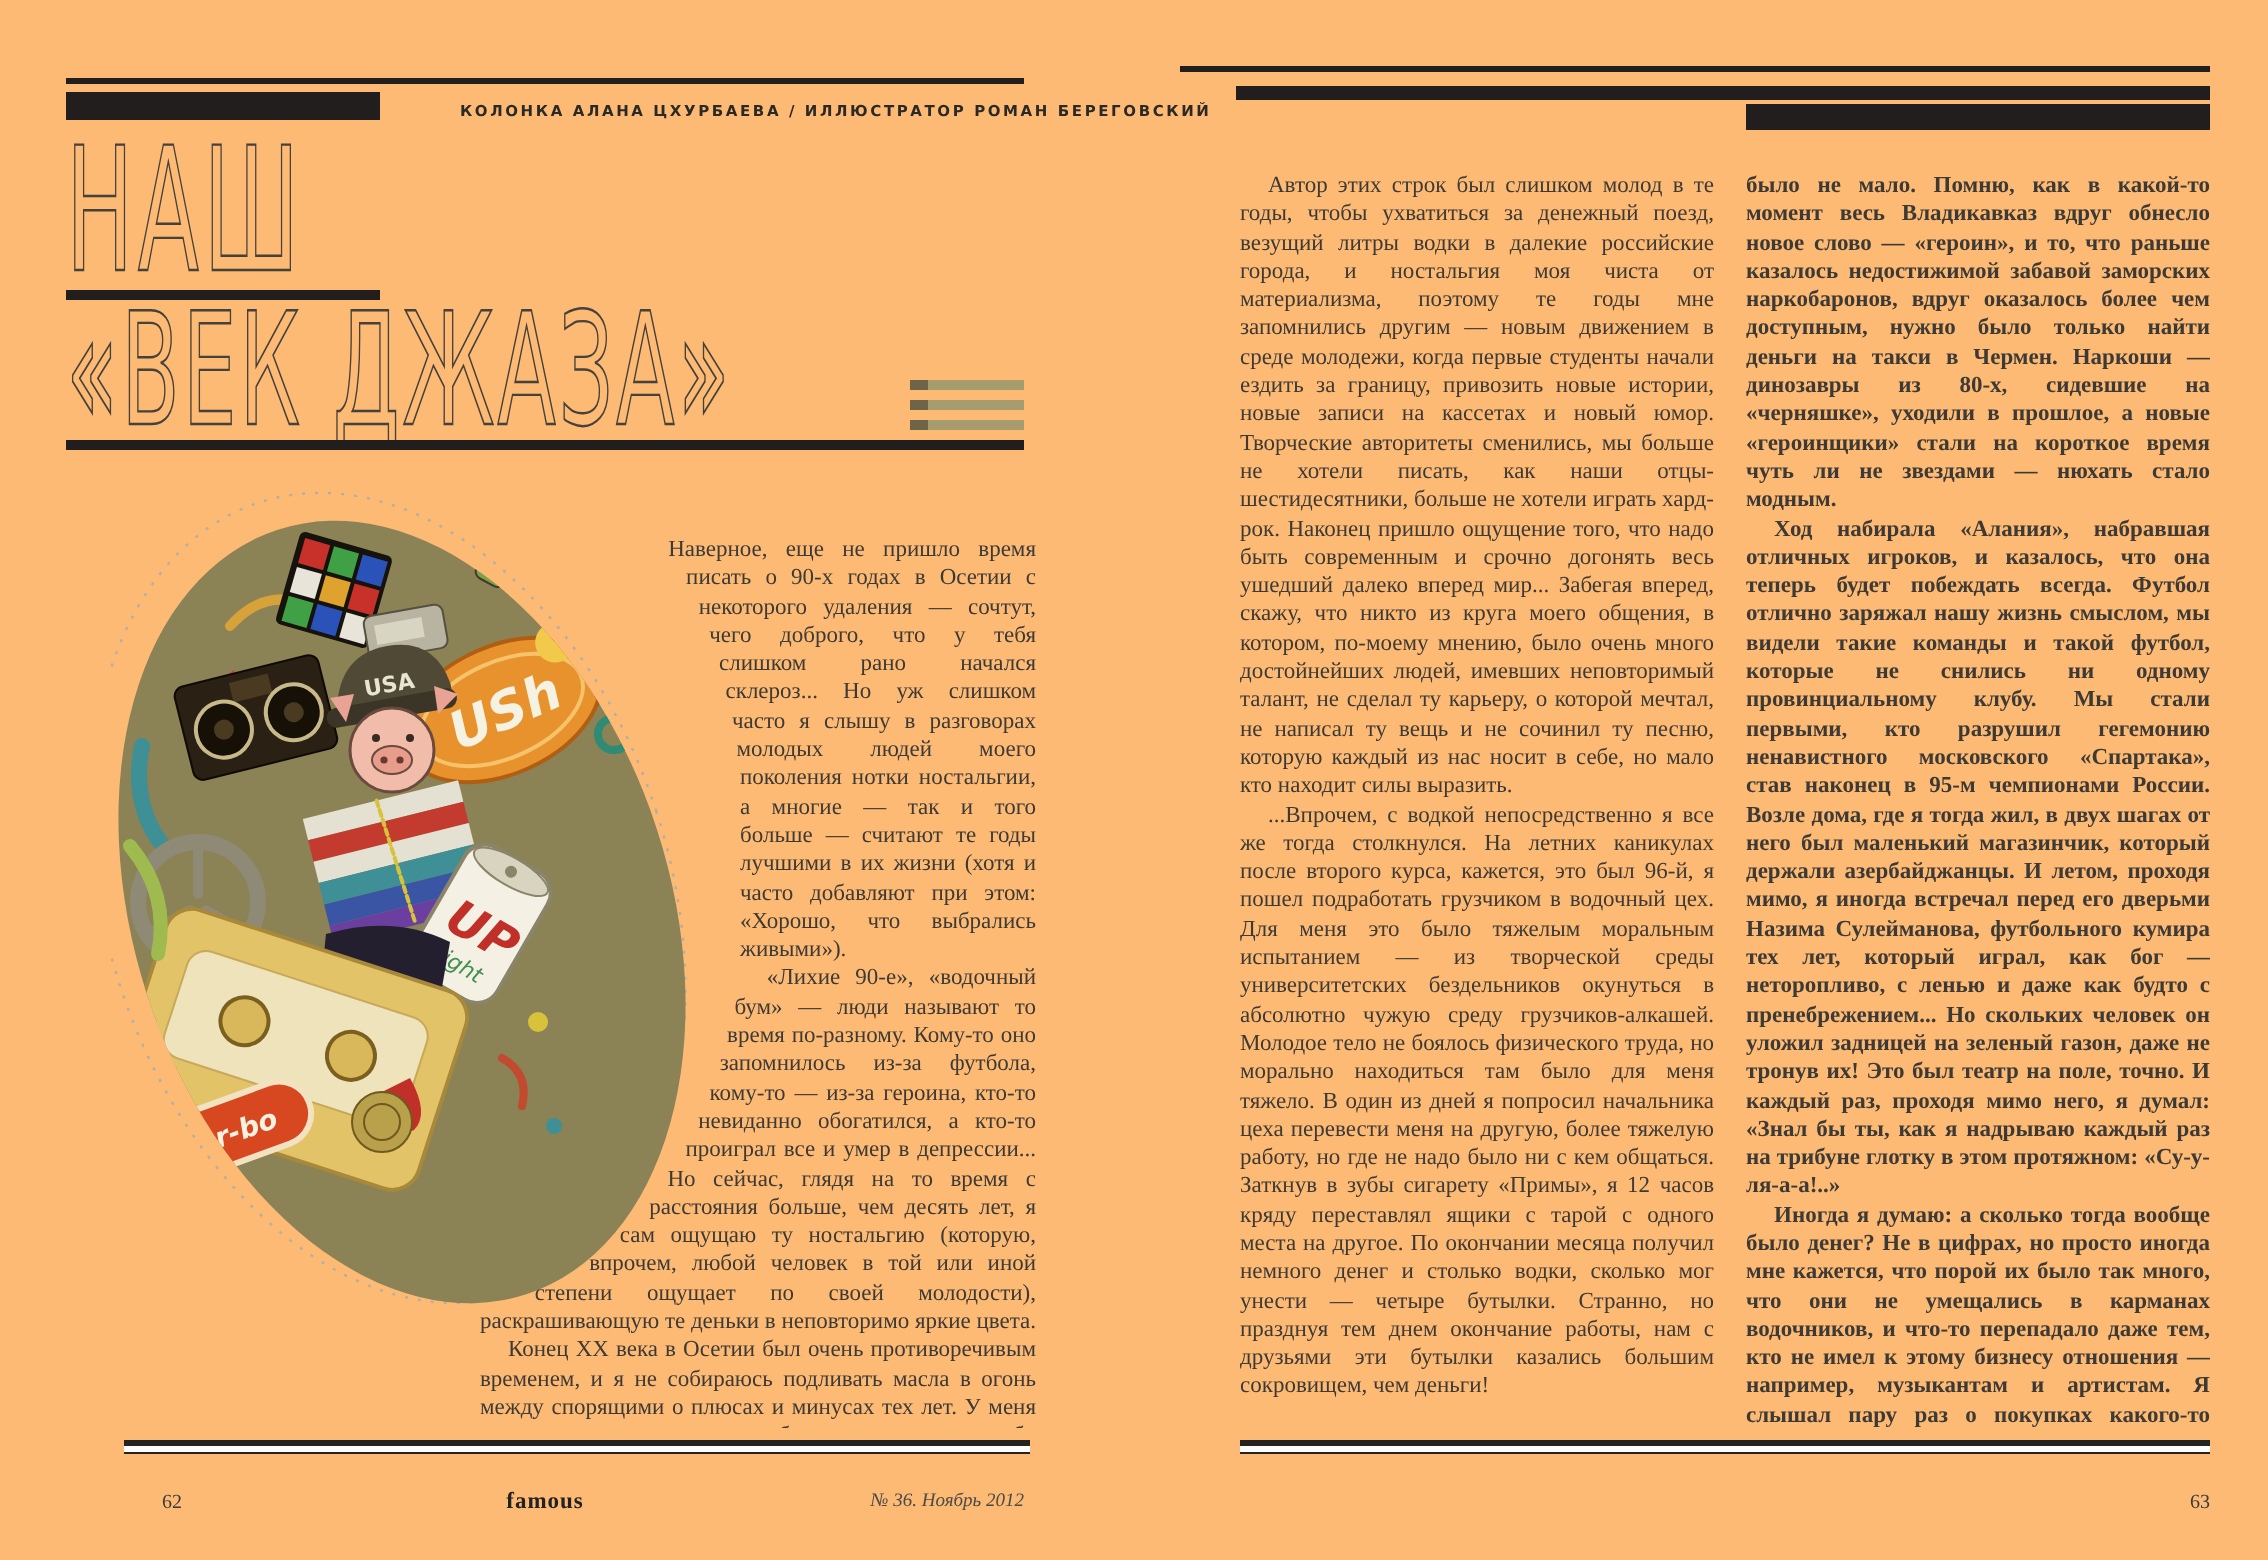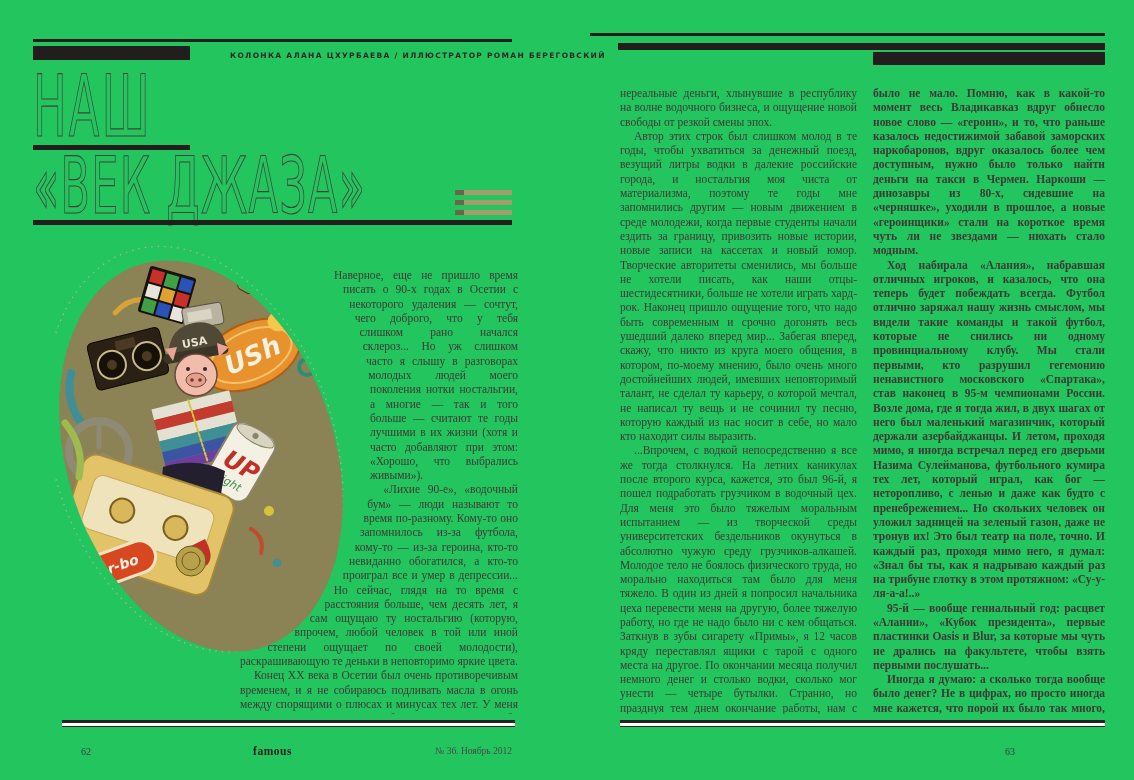--- a/index.html
+++ b/index.html
@@ -1,16 +1,16 @@
 <!DOCTYPE html>
 <html lang="ru"><head>
 <meta charset="utf-8">
 <style>
   html,body{margin:0;padding:0;background:#ffffff;}
-  .spread{position:relative;width:1134px;height:780px;background:#22c55e;overflow:hidden;
+  .spread{position:relative;width:1134px;height:780px;background:#fdba74;overflow:hidden;
           font-family:"Liberation Serif",serif;color:#3d3a36;}
   .abs{position:absolute;}
   .rule{background:#211e1d;}
   .credit{font-family:"DejaVu Sans",sans-serif;font-weight:bold;font-size:7.5px;
           letter-spacing:1.3px;color:#2b2926;text-align:right;white-space:nowrap;}
   .display{font-family:"DejaVu Sans",sans-serif;color:transparent;
            -webkit-text-stroke:1.2px #45413b;white-space:nowrap;transform-origin:0 0;}
   .t1{font-size:86px;line-height:80px;transform:scaleX(0.52);letter-spacing:0.05em;}
   .t2{font-size:78px;line-height:72px;transform:scaleX(0.55);letter-spacing:0.03em;}
   .goldline{height:4.5px;background:linear-gradient(90deg,#6e6447 0 9px,#a79c6d 9px);}
@@ -18,21 +18,21 @@
            hyphens:auto;-webkit-hyphens:auto;}
   .bodycol p{margin:0;text-indent:14px;}
   .bodycol p.noind{text-indent:0;}
   .oval-float{float:left;width:130px;height:380px;
       shape-outside:polygon(0px 0px,78px 0px,100px 35px,113px 70px,121px 105px,126px 145px,
       127px 185px,122px 225px,113px 260px,99px 295px,80px 325px,52px 352px,14px 372px,0px 378px);
       shape-margin:6px;}
   .dblrule{height:3px;border-top:3px solid #262422;border-bottom:1.5px solid #262422;background:#fff;}
   .folio{font-size:10px;color:#3a3a3a;}
   .famous{font-weight:bold;font-size:11.5px;letter-spacing:0.5px;color:#222;}
-  .issue{font-size:9.5px;color:#4a4a48;}
+  .issue{font-style:italic;font-size:9.5px;color:#4a4a48;}
   svg text{font-family:"DejaVu Sans",sans-serif;}
 </style>
 </head>
 <body>
 
 <div class="spread">
 
   <div class="abs rule" style="left:33px;top:39px;width:479px;height:3px;"></div>
   <div class="abs rule" style="left:33px;top:46px;width:157px;height:14px;"></div>
   <div class="abs credit" style="left:230px;top:51px;width:282px;">КОЛОНКА АЛАНА ЦХУРБАЕВА / ИЛЛЮСТРАТОР РОМАН БЕРЕГОВСКИЙ</div>
@@ -164,30 +164,28 @@
 
   <div class="abs folio" style="left:33px;top:746px;margin-left:48px;">62</div>
   <div class="abs famous" style="left:33px;top:745px;width:479px;text-align:center;">famous</div>
   <div class="abs issue" style="left:232px;top:746px;width:280px;text-align:right;">№ 36. Ноябрь 2012</div>
 
   <div class="abs rule" style="left:590px;top:33px;width:515px;height:2.5px;"></div>
   <div class="abs rule" style="left:618px;top:43px;width:487px;height:7px;"></div>
   <div class="abs rule" style="left:873px;top:52px;width:232px;height:13px;"></div>
 
   <div class="abs bodycol" style="left:620px;top:86px;width:237px;height:628px;">
-    <p class="noind">нереальные деньги, хлынувшие в республику на волне водочного бизнеса, и ощущение новой свободы от резкой смены эпох.</p>
     <p>Автор этих строк был слишком молод в те годы, чтобы ухватиться за денежный поезд, везущий литры водки в далекие российские города, и ностальгия моя чиста от материализма, поэтому те годы мне запомнились другим — новым движением в среде молодежи, когда первые студенты начали ездить за границу, привозить новые истории, новые записи на кассетах и новый юмор. Творческие авторитеты сменились, мы больше не хотели писать, как наши отцы-шестидесятники, больше не хотели играть хард-рок. Наконец пришло ощущение того, что надо быть современным и срочно догонять весь ушедший далеко вперед мир... Забегая вперед, скажу, что никто из круга моего общения, в котором, по-моему мнению, было очень много достойнейших людей, имевших неповторимый талант, не сделал ту карьеру, о которой мечтал, не написал ту вещь и не сочинил ту песню, которую каждый из нас носит в себе, но мало кто находит силы выразить.</p>
     <p>...Впрочем, с водкой непосредственно я все же тогда столкнулся. На летних каникулах после второго курса, кажется, это был 96-й, я пошел подработать грузчиком в водочный цех. Для меня это было тяжелым моральным испытанием — из творческой среды университетских бездельников окунуться в абсолютно чужую среду грузчиков-алкашей. Молодое тело не боялось физического труда, но морально находиться там было для меня тяжело. В один из дней я попросил начальника цеха перевести меня на другую, более тяжелую работу, но где не надо было ни с кем общаться. Заткнув в зубы сигарету «Примы», я 12 часов кряду переставлял ящики с тарой с одного места на другое. По окончании месяца получил немного денег и столько водки, сколько мог унести — четыре бутылки. Странно, но празднуя тем днем окончание работы, нам с друзьями эти бутылки казались большим сокровищем, чем деньги!</p>
 
   </div>
 
   <div class="abs bodycol" style="left:873px;top:86px;width:232px;height:628px;font-weight:bold;">
     <p class="noind">было не мало. Помню, как в какой-то момент весь Владикавказ вдруг обнесло новое слово — «героин», и то, что раньше казалось недостижимой забавой заморских наркобаронов, вдруг оказалось более чем доступным, нужно было только найти деньги на такси в Чермен. Наркоши — динозавры из 80-х, сидевшие на «черняшке», уходили в прошлое, а новые «героинщики» стали на короткое время чуть ли не звездами — нюхать стало модным.</p>
     <p>Ход набирала «Алания», набравшая отличных игроков, и казалось, что она теперь будет побеждать всегда. Футбол отлично заряжал нашу жизнь смыслом, мы видели такие команды и такой футбол, которые не снились ни одному провинциальному клубу. Мы стали первыми, кто разрушил гегемонию ненавистного московского «Спартака», став наконец в 95-м чемпионами России. Возле дома, где я тогда жил, в двух шагах от него был маленький магазинчик, который держали азербайджанцы. И летом, проходя мимо, я иногда встречал перед его дверьми Назима Сулейманова, футбольного кумира тех лет, который играл, как бог — неторопливо, с ленью и даже как будто с пренебрежением... Но скольких человек он уложил задницей на зеленый газон, даже не тронув их! Это был театр на поле, точно. И каждый раз, проходя мимо него, я думал: «Знал бы ты, как я надрываю каждый раз на трибуне глотку в этом протяжном: «Су-у-ля-а-а!..»</p>
-    <p>95-й — вообще гениальный год: расцвет «Алании», «Кубок президента», первые пластинки Oasis и Blur, за которые мы чуть не дрались на факультете, чтобы взять первыми послушать...</p>
     <p>Иногда я думаю: а сколько тогда вообще было денег? Не в цифрах, но просто иногда мне кажется, что порой их было так много, что они не умещались в карманах водочников, и что-то перепадало даже тем, кто не имел к этому бизнесу отношения — например, музыкантам и артистам. Я слышал пару раз о покупках какого-то дорогого оборудования для музыкантов в те годы, и это само по себе интересное явление, ведь в сферу культуры деньги просачиваются, пожалуй, в самую последнюю очередь.</p>
 
   </div>
 
   <div class="abs dblrule" style="left:620px;top:720px;width:485px;"></div>
-  <div class="abs folio" style="left:1005px;top:746px;width:100px;text-align:left;">63</div>
+  <div class="abs folio" style="left:1005px;top:746px;width:100px;text-align:right;">63</div>
 
 </div>
 
 </body></html>

